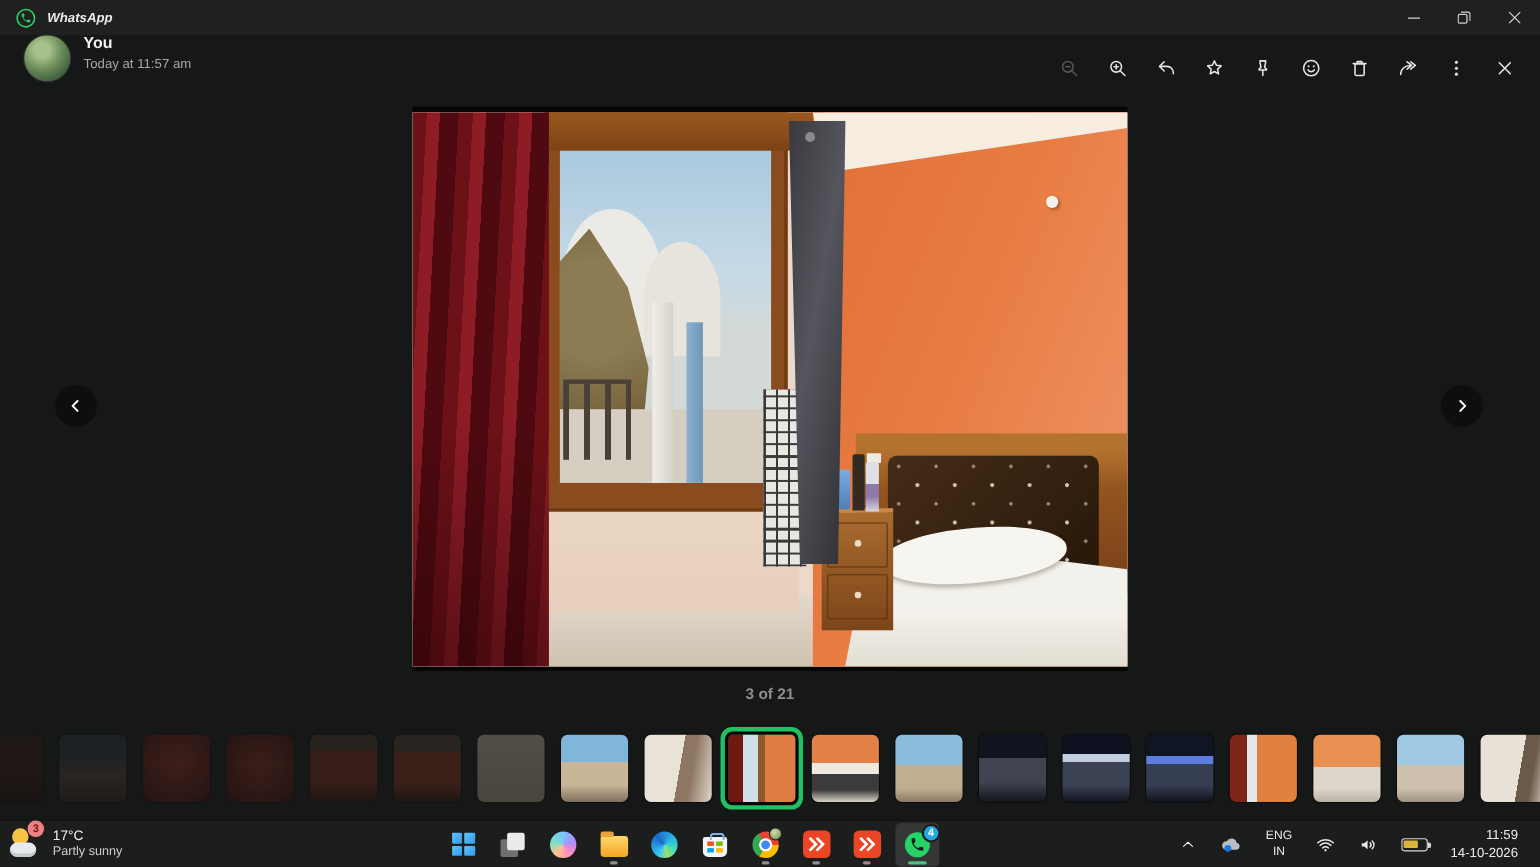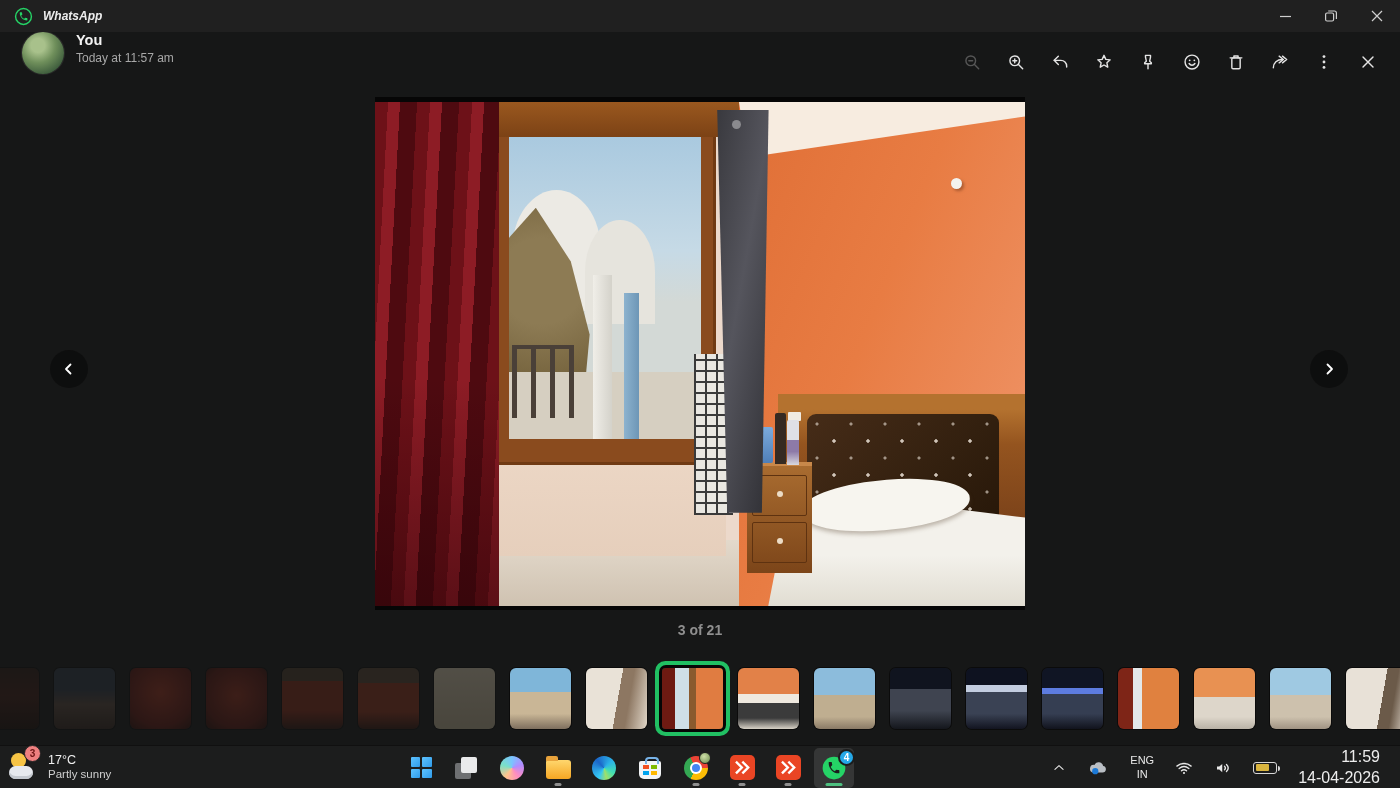--- a/index.html
+++ b/index.html
@@ -156,21 +156,21 @@
   .wabadge { position:absolute; top:-6px; right:-8px; min-width:17px; height:17px; border-radius:50%; background:#25a8e8; border:2px solid #1c1d1d;
              color:#fff; font-size:10px; font-weight:bold; display:flex; align-items:center; justify-content:center; }
 
   .tray { position:absolute; right:20px; top:0; height:43px; display:flex; align-items:center; gap:21px; }
   .trico { display:flex; align-items:center; justify-content:center; cursor:pointer; }
   .tray svg { stroke:#e8e8e8; fill:none; stroke-width:1.8; stroke-linecap:round; stroke-linejoin:round; }
   .lang { font-size:11px; line-height:1.25; text-align:center; color:#e8e8e8; cursor:pointer; }
   .battery { position:relative; width:24px; height:12px; border:1.5px solid #d8d8d8; border-radius:3px; }
   .battery::before { content:""; position:absolute; left:1.5px; top:1.5px; bottom:1.5px; width:13px; background:#d9b53f; border-radius:1px; }
   .battery::after { content:""; position:absolute; right:-4px; top:3px; width:2.5px; height:5px; background:#d8d8d8; border-radius:0 2px 2px 0; }
-  .clock { text-align:right; font-size:16px; line-height:1.3; color:#ededed; cursor:pointer; }
+  .clock { text-align:right; font-size:12px; line-height:1.3; color:#ededed; cursor:pointer; }
 </style>
 </head>
 <body>
 
 <div class="titlebar">
   <svg class="tb-logo" viewBox="0 0 24 24">
     <circle cx="12" cy="12" r="10" stroke="#25d366" stroke-width="1.8" fill="none"></circle>
     <path fill="#25d366" transform="translate(5.6 5.6) scale(0.54)" d="M6.62 10.79a15 15 0 0 0 6.59 6.59l2.2-2.2a1 1 0 0 1 1.01-.24c1.12.37 2.33.57 3.58.57a1 1 0 0 1 1 1V20a1 1 0 0 1-1 1C10.85 21 3 13.15 3 3a1 1 0 0 1 1-1h3.5a1 1 0 0 1 1 1c0 1.25.2 2.46.57 3.58a1 1 0 0 1-.25 1.01l-2.2 2.2z"></path>
   </svg>
   <span class="tb-title">WhatsApp</span>
@@ -448,16 +448,16 @@
     <div class="trico">
       <svg width="18" height="18" viewBox="0 0 24 24">
           <path d="M4 10v4h3l4 3.5v-11L7 10z" fill="#e8e8e8" stroke="none"></path>
           <path d="M14 9.5c1.5 1.5 1.5 3.5 0 5"></path>
           <path d="M16.6 7.3c2.8 2.8 2.8 6.6 0 9.4"></path>
         </svg>
     </div>
     <div class="battery"></div>
     <div class="clock">
       <div>11:59</div>
-      <div>14-04-2026</div>
+      <div>14-10-2026</div>
     </div>
   </div>
 </div>
 
 </body></html>

